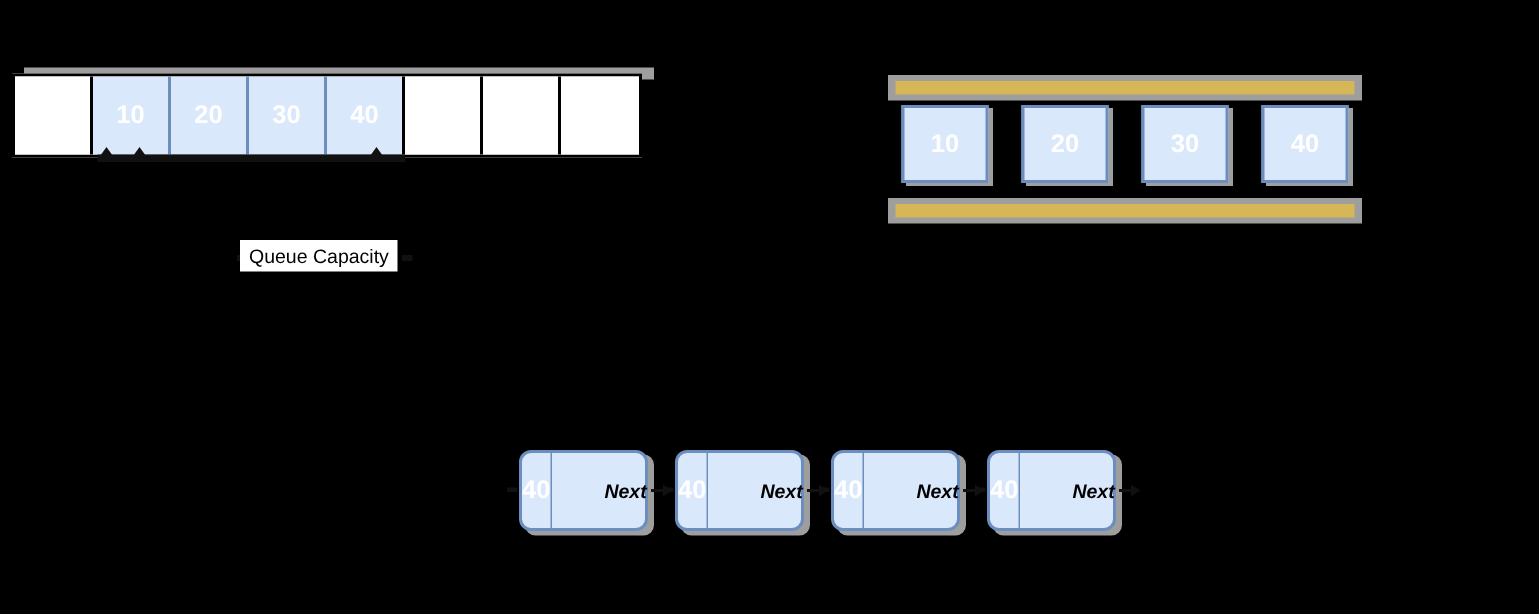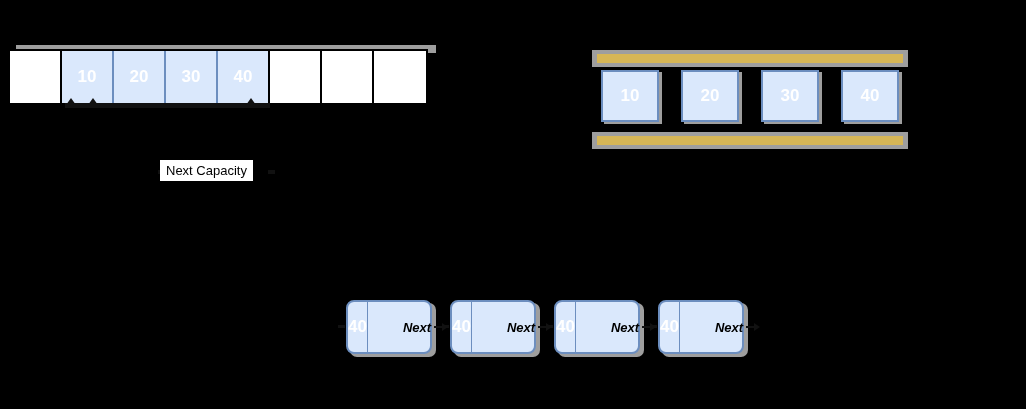--- a/index.html
+++ b/index.html
@@ -121,21 +121,21 @@
         </div>
       </div>
     <div class="arr-underline"></div>
     <div class="tick t1"></div>
     <div class="tick t2"></div>
     <div class="tick t3"></div>
   </div>
 
   <div class="cap-tick left"></div>
   <div class="cap-tick right"></div>
-  <div id="queue-capacity">Next Capacity</div>
+  <div id="queue-capacity">Queue Capacity</div>
 
   <div id="conveyor">
     <div class="belt-back top"></div>
     <div class="belt-gold top"></div>
     <div class="belt-back bottom"></div>
     <div class="belt-gold bottom"></div>
     <div id="conveyor-boxes">
         <div class="cbox-shadow" style="left: 12px;"></div>
         <div class="cbox" style="left: 9px;">
           <span>10</span>

